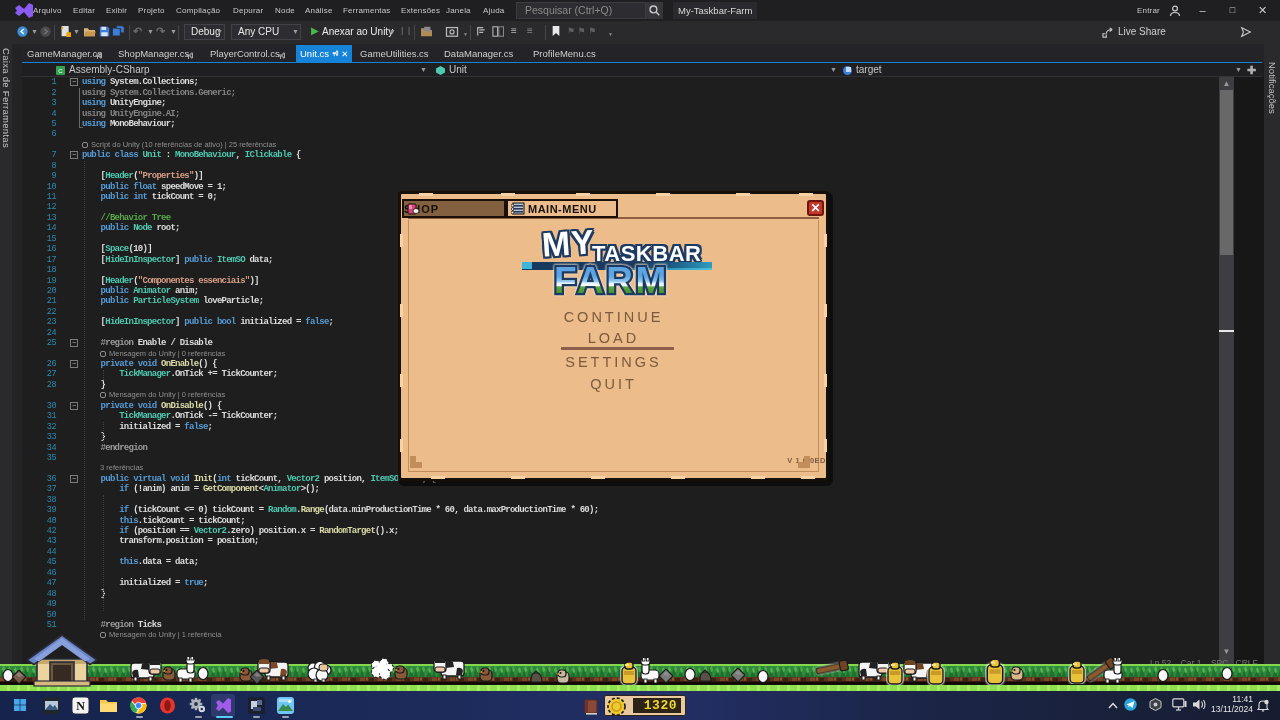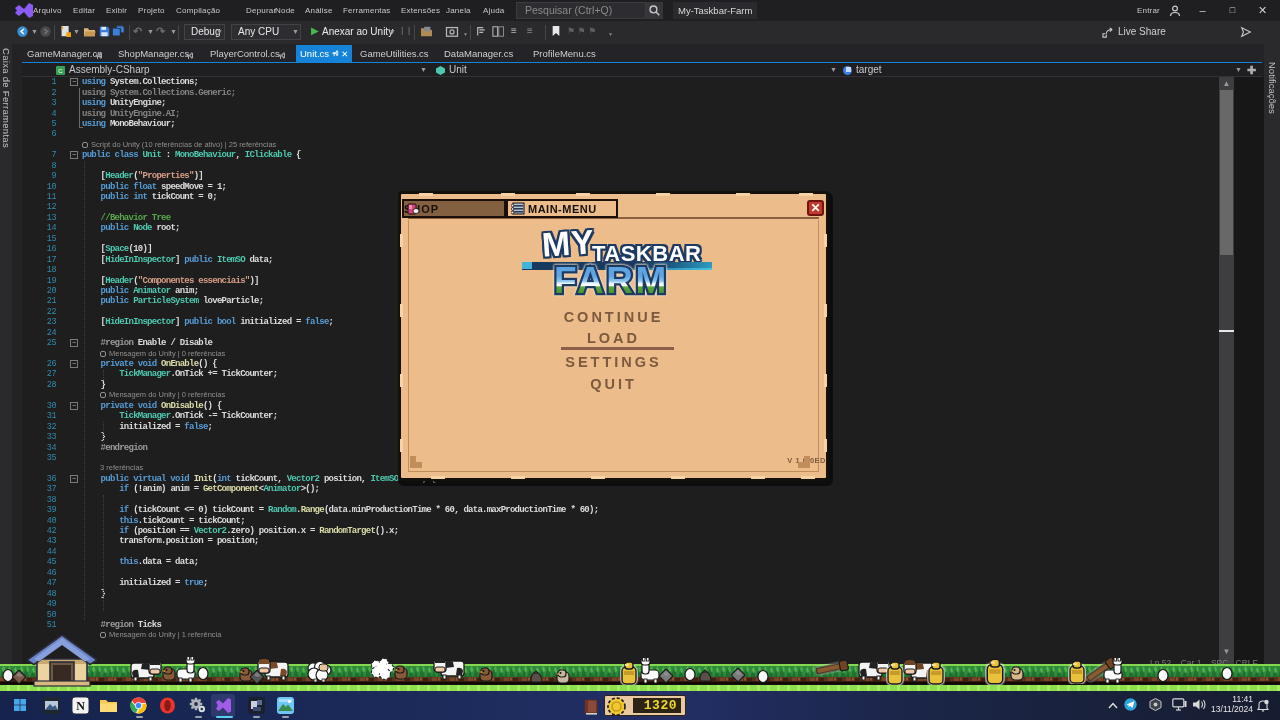--- a/index.html
+++ b/index.html
@@ -103,21 +103,21 @@
 #logobar2 { position:absolute; left:121px; top:74px; width:190px; height:2px;
   background:linear-gradient(90deg,#173a5e 0 40%,#2388b0 70%,#49c2e0 100%); }
 #logobarsq { position:absolute; left:121px; top:68px; width:10px; height:7px; background:#3fb5dc; }
 .logofarm { position:absolute; left:153px; top:66px; font-size:37px; font-weight:bold; letter-spacing:2.5px;
   font-family:"Liberation Sans", sans-serif; }
 #farmback { -webkit-text-stroke:4.5px #1d3a63; color:#1d3a63;
   filter:drop-shadow(0 0 1px #f0e0c8) drop-shadow(0 0 0.5px #f0e0c8); }
 #farmfront { background:linear-gradient(180deg,#5da4e0 0%,#5da4e0 38%,#8cc4ec 50%,#e8f5fc 56%,#ffffff 61%,#5aa83e 64%,#3f8a2a 86%,#3f8a2a 100%);
   -webkit-background-clip:text; background-clip:text; color:transparent; }
 
-.gmenu { position:absolute; width:100%; text-align:center; color:#7c5a3e; font-weight:bold;
+.gmenu { position:absolute; width:100%; text-align:center; color:#7c5a3e; font-weight:normal;
   letter-spacing:3px; font-size:14.5px; }
 #gdivider { position:absolute; left:160px; top:153px; width:113px; height:2.5px; background:#8d5e49; }
 #gversion { position:absolute; width:100%; top:262px; text-align:right; color:#7c5a3e;
   font-weight:bold; font-size:7.5px; letter-spacing:0.5px; }
 #grasstop { position:absolute; left:0; top:664px; width:1280px; height:20px; z-index:20; }
 #grassband { position:absolute; left:0; top:683.5px; width:1280px; height:8px; z-index:20;
   background:repeating-linear-gradient(90deg,#8ee04e 0 7px,#a8ec64 7px 10px);
   border-top:1.5px solid #111; border-bottom:1px solid #1d4d12; }
 .animal { position:absolute; z-index:22; }
 
@@ -135,21 +135,21 @@
 
 <div id="titlebar"></div>
 <svg id="vslogo" viewBox="0 0 20 15">
       <path d="M1 5 L5 2 L10 6 L15 0 L19 2 L19 13 L15 15 L10 9 L5 13 L1 10 L3 7.5 Z" fill="#8b5cf4"></path>
     </svg>
 <div class="menu" style="left:33px">Arquivo</div>
 <div class="menu" style="left:73px">Editar</div>
 <div class="menu" style="left:106px">Exibir</div>
 <div class="menu" style="left:138px">Projeto</div>
 <div class="menu" style="left:176px">Compilação</div>
-<div class="menu" style="left:246px">Depurar</div>
+<div class="menu" style="left:233px">Depurar</div>
 <div class="menu" style="left:275px">Node</div>
 <div class="menu" style="left:305px">Análise</div>
 <div class="menu" style="left:343px">Ferramentas</div>
 <div class="menu" style="left:401px">Extensões</div>
 <div class="menu" style="left:446px">Janela</div>
 <div class="menu" style="left:483px">Ajuda</div>
 <div id="searchbox">Pesquisar (Ctrl+Q)</div>
 <div id="searchbtn"><svg viewBox="0 0 16 16" width="17" height="17">
         <circle cx="7" cy="7" r="3.2" fill="none" stroke="#c8c8c8" stroke-width="1.3"></circle>
         <line x1="9.5" y1="9.5" x2="12.5" y2="12.5" stroke="#c8c8c8" stroke-width="1.3"></line>

